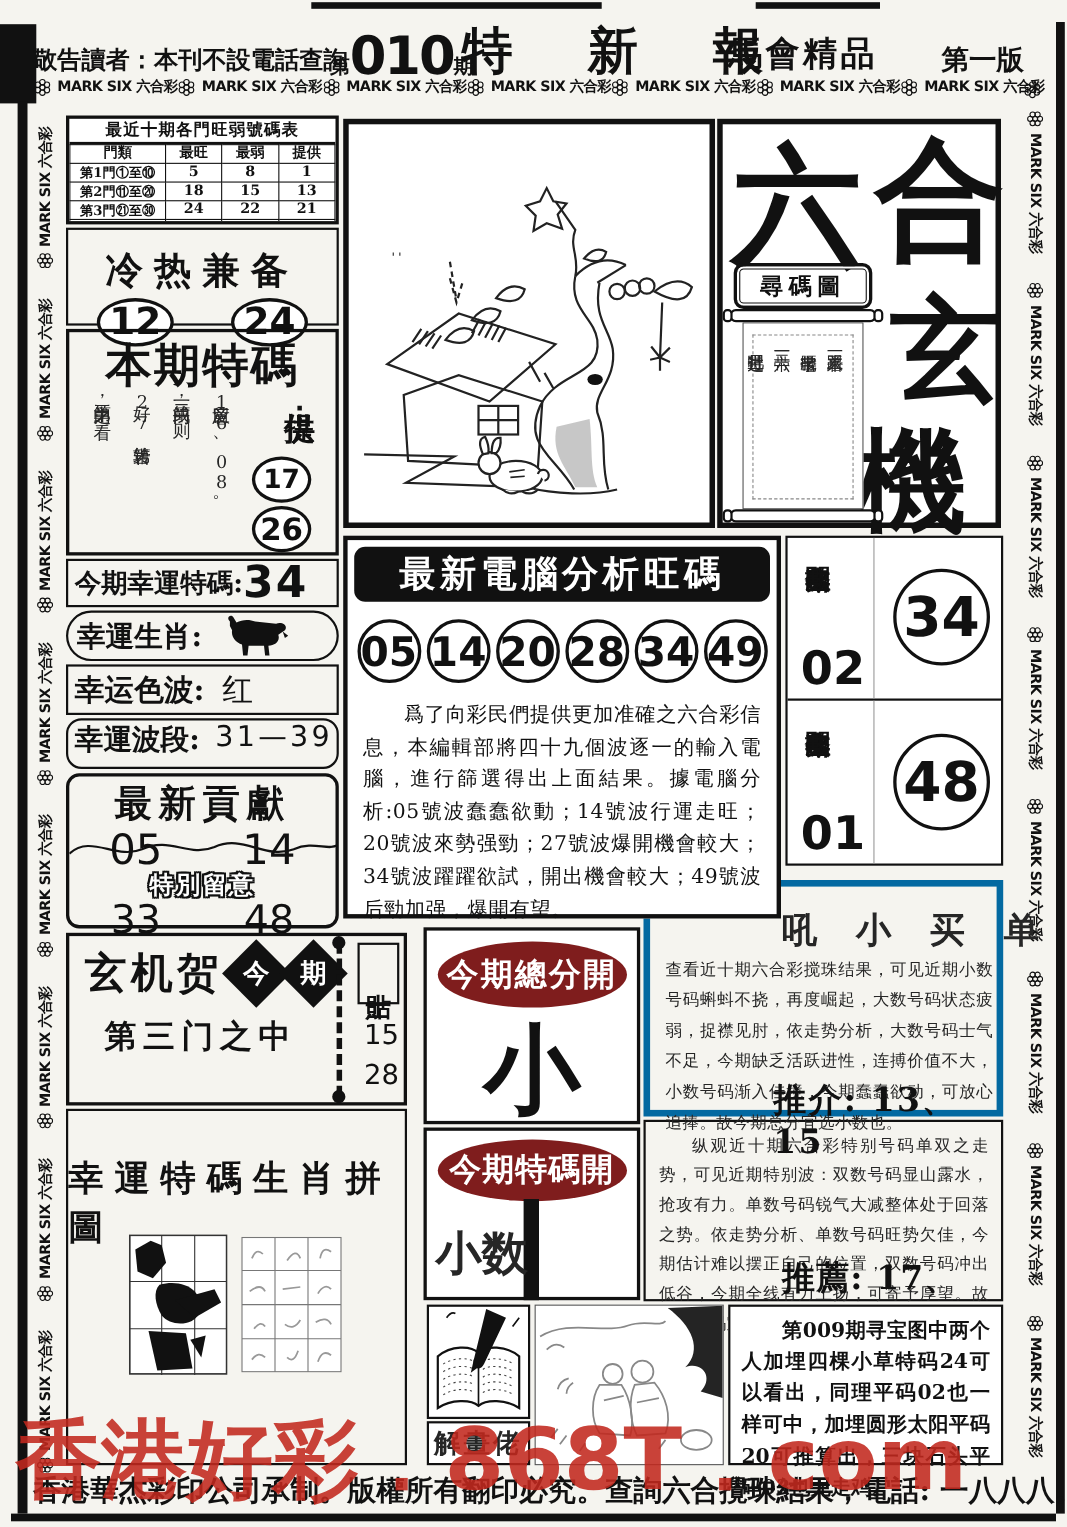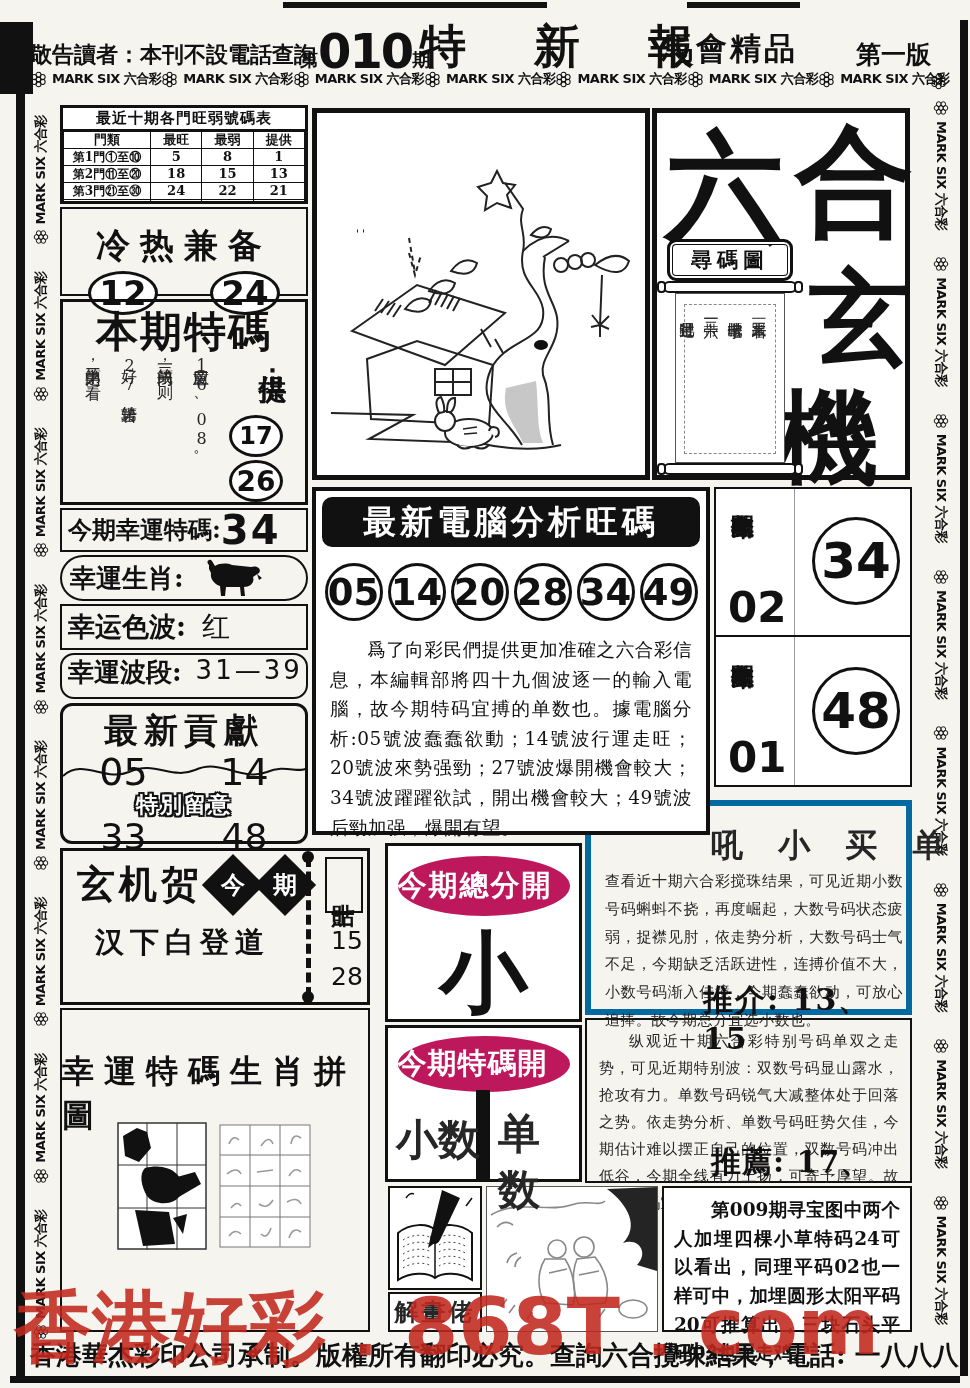--- a/index.html
+++ b/index.html
@@ -8,21 +8,21 @@
   .a{position:absolute;}
   .serif{font-family:"DejaVu Serif","Liberation Serif",serif;}
   .box{border:3px solid #111;background:transparent;box-sizing:border-box;}
   .thin{border-width:2px;}
   .thick{border-width:5px;}
   .ctr{display:flex;align-items:center;justify-content:center;}
   .vert{writing-mode:vertical-rl;text-orientation:upright;}
   .circle{display:inline-flex;align-items:center;justify-content:center;border:3px solid #111;border-radius:50%;
           font-weight:700;background:#fff;box-sizing:border-box;}
   .blackbar{background:#111;}
-  .ellipse{background:#be185d;color:#fff;border-radius:50%;display:flex;align-items:center;justify-content:flex-start;}
+  .ellipse{background:#7f1d1d;color:#fff;border-radius:50%;display:flex;align-items:center;justify-content:center;}
   .bubble{color:#fff;font-weight:900;text-shadow:-2px 0 #111,2px 0 #111,0 -2px #111,0 2px #111,-2px -2px #111,2px 2px #111,-2px 2px #111,2px -2px #111;}
   .seg{display:inline-flex;align-items:center;gap:5px;white-space:nowrap;}
   .seg .mk{font-size:13px;font-weight:700;letter-spacing:-0.5px;}
   .stripflow{display:flex;gap:26px;align-items:center;}
   .hand{font-family:"DejaVu Serif","Liberation Serif",serif;color:#262626;}
   .diamond{width:44px;height:44px;background:#111;transform:rotate(45deg);display:flex;align-items:center;justify-content:center;}
   .diamond span{transform:rotate(-45deg);color:#fff;font-weight:900;font-size:24px;}
   table.hot{border-collapse:collapse;width:100%;font-weight:700;}
   table.hot td,table.hot th{border:1px solid #111;text-align:center;padding:0;line-height:16px;font-size:13px;}
   .roller{position:relative;height:12px;border:2px solid #111;border-radius:7px;background:#fff;box-sizing:border-box;}
@@ -322,21 +322,21 @@
     <div style="display:flex;align-items:center;gap:8px;margin:8px 0 0 14px">
       <span class="serif" style="font-size:38px;font-weight:900;letter-spacing:4px">玄机贺</span>
       <span class="diamond">
           <span>今</span>
         </span>
       <span class="diamond">
           <span>期</span>
         </span>
     </div>
     <div class="serif" style="margin:14px 0 0 32px;font-size:29px;font-weight:700;letter-spacing:6px;line-height:36px">
-      <div>汉下白登道</div>
+      <div>第三门之中</div>
     </div>
     <div class="a" style="left:243px;top:6px;height:140px;border-left:5px dashed #111"></div>
     <div class="a" style="left:239px;top:0px;width:12px;height:12px;background:#111;border-radius:50%"></div>
     <div class="a" style="left:239px;top:140px;width:12px;height:12px;background:#111;border-radius:50%"></div>
     <div class="a vert box thin ctr" style="left:262px;top:6px;width:38px;height:56px;font-size:23px;font-weight:900">貼士</div>
     <div class="a" style="left:268px;top:72px;font-size:25px;line-height:36px">
       <div>15</div>
       <div>28</div>
     </div>
   </div>
@@ -479,37 +479,36 @@
       <span style="color:#fff;font-size:33px;font-weight:900;letter-spacing:4px">最新電腦分析旺碼</span>
     </div>
     <div style="display:flex;justify-content:center;gap:5px;margin-top:16px">
       <span class="circle" style="width:58px;height:58px;font-size:37px;border-width:3px">05</span>
       <span class="circle" style="width:58px;height:58px;font-size:37px;border-width:3px">14</span>
       <span class="circle" style="width:58px;height:58px;font-size:37px;border-width:3px">20</span>
       <span class="circle" style="width:58px;height:58px;font-size:37px;border-width:3px">28</span>
       <span class="circle" style="width:58px;height:58px;font-size:37px;border-width:3px">34</span>
       <span class="circle" style="width:58px;height:58px;font-size:37px;border-width:3px">49</span>
     </div>
-    <div class="serif" style="margin:14px 14px 0 14px;font-size:18.5px;line-height:1.6;text-align:justify;text-indent:2em;letter-spacing:.5px">爲了向彩民們提供更加准確之六合彩信息，本編輯部將四十九個波逐一的輸入電腦，故今期特码宜搏的单数也。據電腦分析:05號波蠢蠢欲動；14號波行運走旺；20號波來勢强勁；27號波爆開機會較大；34號波躍躍欲試，開出機會較大；49號波后勁加强，爆開有望。</div>
+    <div class="serif" style="margin:14px 14px 0 14px;font-size:18.5px;line-height:1.6;text-align:justify;text-indent:2em;letter-spacing:.5px">爲了向彩民們提供更加准確之六合彩信息，本編輯部將四十九個波逐一的輸入電腦，進行篩選得出上面結果。據電腦分析:05號波蠢蠢欲動；14號波行運走旺；20號波來勢强勁；27號波爆開機會較大；34號波躍躍欲試，開出機會較大；49號波后勁加强，爆開有望。</div>
   </div>
 
   <div class="a box" style="left:385px;top:843px;width:197px;height:179px;background:#fff;z-index:2">
     <div class="ellipse" style="margin:10px auto 0;width:172px;height:60px">
       <span class="serif" style="font-size:29px;font-weight:900;letter-spacing:2px">今期總分開</span>
     </div>
     <div class="serif ctr" style="font-size:88px;font-weight:700;margin-top:-2px">小</div>
   </div>
 
   <div class="a box" style="left:385px;top:1025px;width:197px;height:157px;background:#fff;z-index:2">
     <div class="ellipse" style="margin:8px auto 0;width:172px;height:56px">
       <span class="serif" style="font-size:29px;font-weight:900;letter-spacing:1px">今期特碼開</span>
     </div>
     <div class="a blackbar" style="left:88px;top:62px;width:14px;height:92px"></div>
     <div class="a hand" style="left:8px;top:84px;font-size:42px;font-weight:900">小数</div>
-    <div class="a hand" style="left:110px;top:78px;font-size:42px;font-weight:900">单数</div>
   </div>
 
   <div class="a" style="left:585px;top:1018px;width:327px;height:165px;border:2px solid #111;box-sizing:border-box">
     <div class="a hand" style="left:12px;top:8px;width:300px;font-size:15px;line-height:1.8;letter-spacing:.4px;text-align:justify;text-indent:2em">纵观近十期六合彩特别号码单双之走势，可见近期特别波：双数号码显山露水，抢攻有力。单数号码锐气大减整体处于回落之势。依走势分析、单数号码旺势欠佳，今期估计难以摆正自己的位置，双数号码冲出低谷，今期全线有力上扬，可寄予厚望。故今期特码宜搏的单数也。</div>
     <div class="a serif" style="left:124px;top:122px;font-size:30px;font-weight:900;letter-spacing:1px">推薦: 17、 19</div>
   </div>
 
   <div class="a" style="left:388px;top:1186px;width:94px;height:104px;border:2px solid #111;box-sizing:border-box;background:#fff">
     <svg width="90" height="100" viewBox="0 0 90 100">
       <path d="M8,45 C20,35 38,35 45,42 C52,35 70,35 82,45 L82,92 C70,84 52,84 45,90 C38,84 20,84 8,92 Z" fill="#fff" stroke="#111" stroke-width="2"></path>

